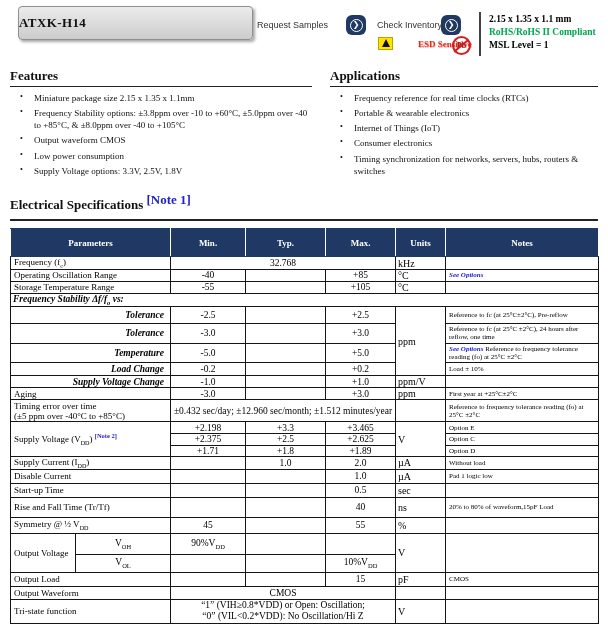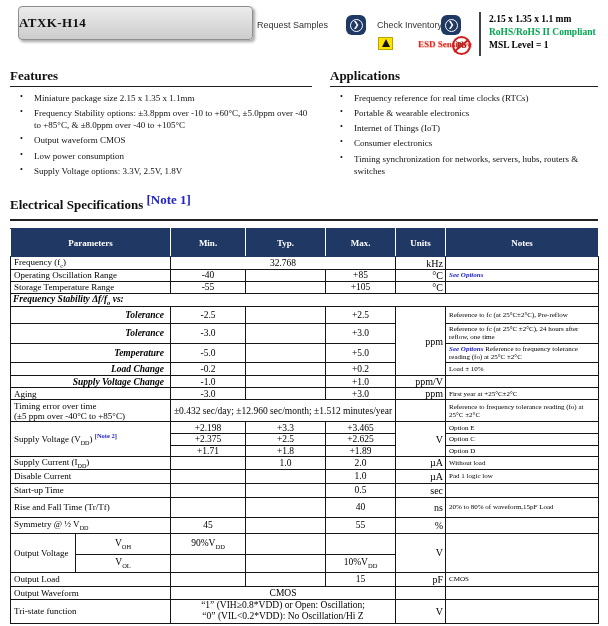--- a/index.html
+++ b/index.html
@@ -52,21 +52,21 @@
   .spec-rule { border-top:2px solid #222; margin:6px 10px 0 10px; }
 
   table.spec { border-collapse:collapse; table-layout:fixed; width:588px; margin:7px 0 0 10px;
     border:1px solid #000; }
   .spec td { border:1px solid #151515; padding:0 2px; overflow:hidden; vertical-align:middle; }
   .spec th { background:#1f3864; color:#fff; font-size:9px; font-weight:bold; height:28px;
     border:1px solid #fff; border-top-color:#1f3864; border-bottom-color:#1f3864; }
   td.param { font-size:9px; text-align:left; padding-left:3px; }
   td.subparam { font-size:9.5px; font-weight:bold; font-style:italic; text-align:right; padding-right:6px;padding-left:34px; }
   td.val { font-size:9.5px; text-align:center; }
-  td.units { font-size:10px; text-align:right;margin-top:47px; }
+  td.units { font-size:10px; text-align:left;margin-top:47px; }
   td.note { font-size:7px; line-height:1.18; padding:1px 3px; text-align:left; }
   td.stabrow { font-size:9.5px; font-weight:bold; font-style:italic; padding-left:2px; }
   .see-options { color:#2222cc; font-weight:bold; font-style:italic; cursor:pointer; }
   .noteref { color:#2222cc; font-size:6.5px; font-weight:bold; vertical-align:super; cursor:pointer; }
   sub { font-size:68%; }
 </style>
 </head>
 <body>
 
 <div class="page">

